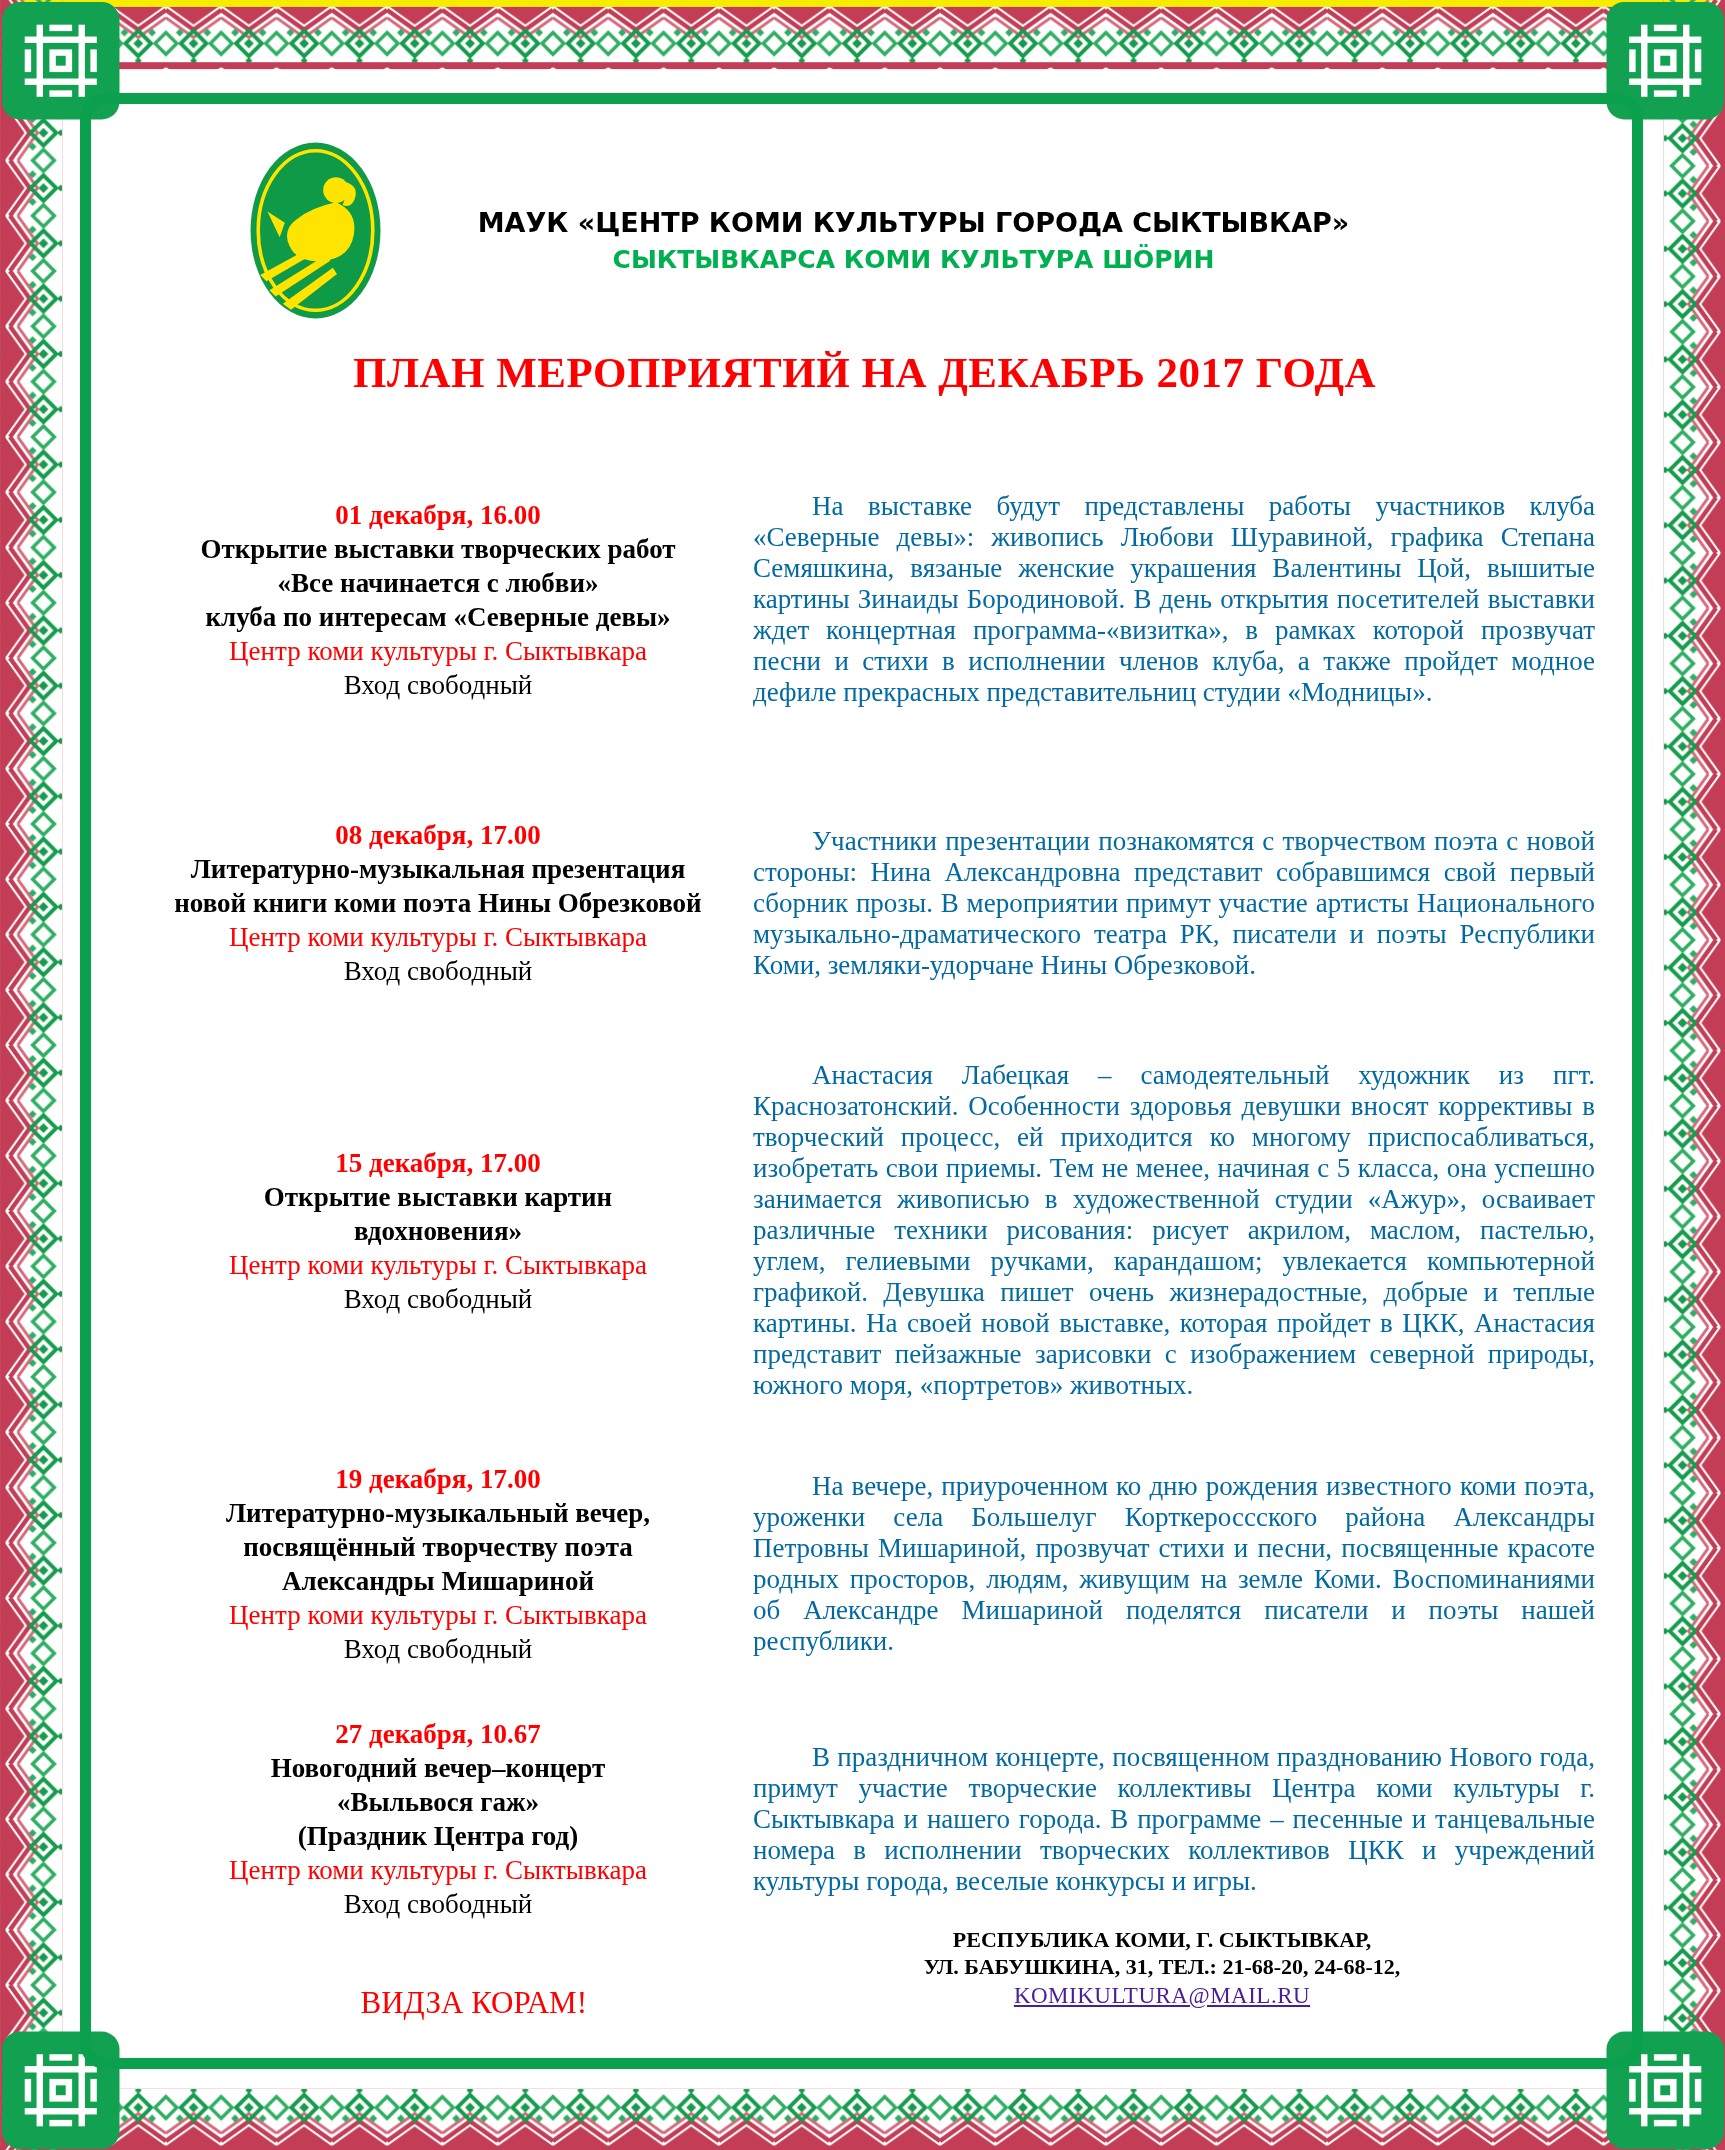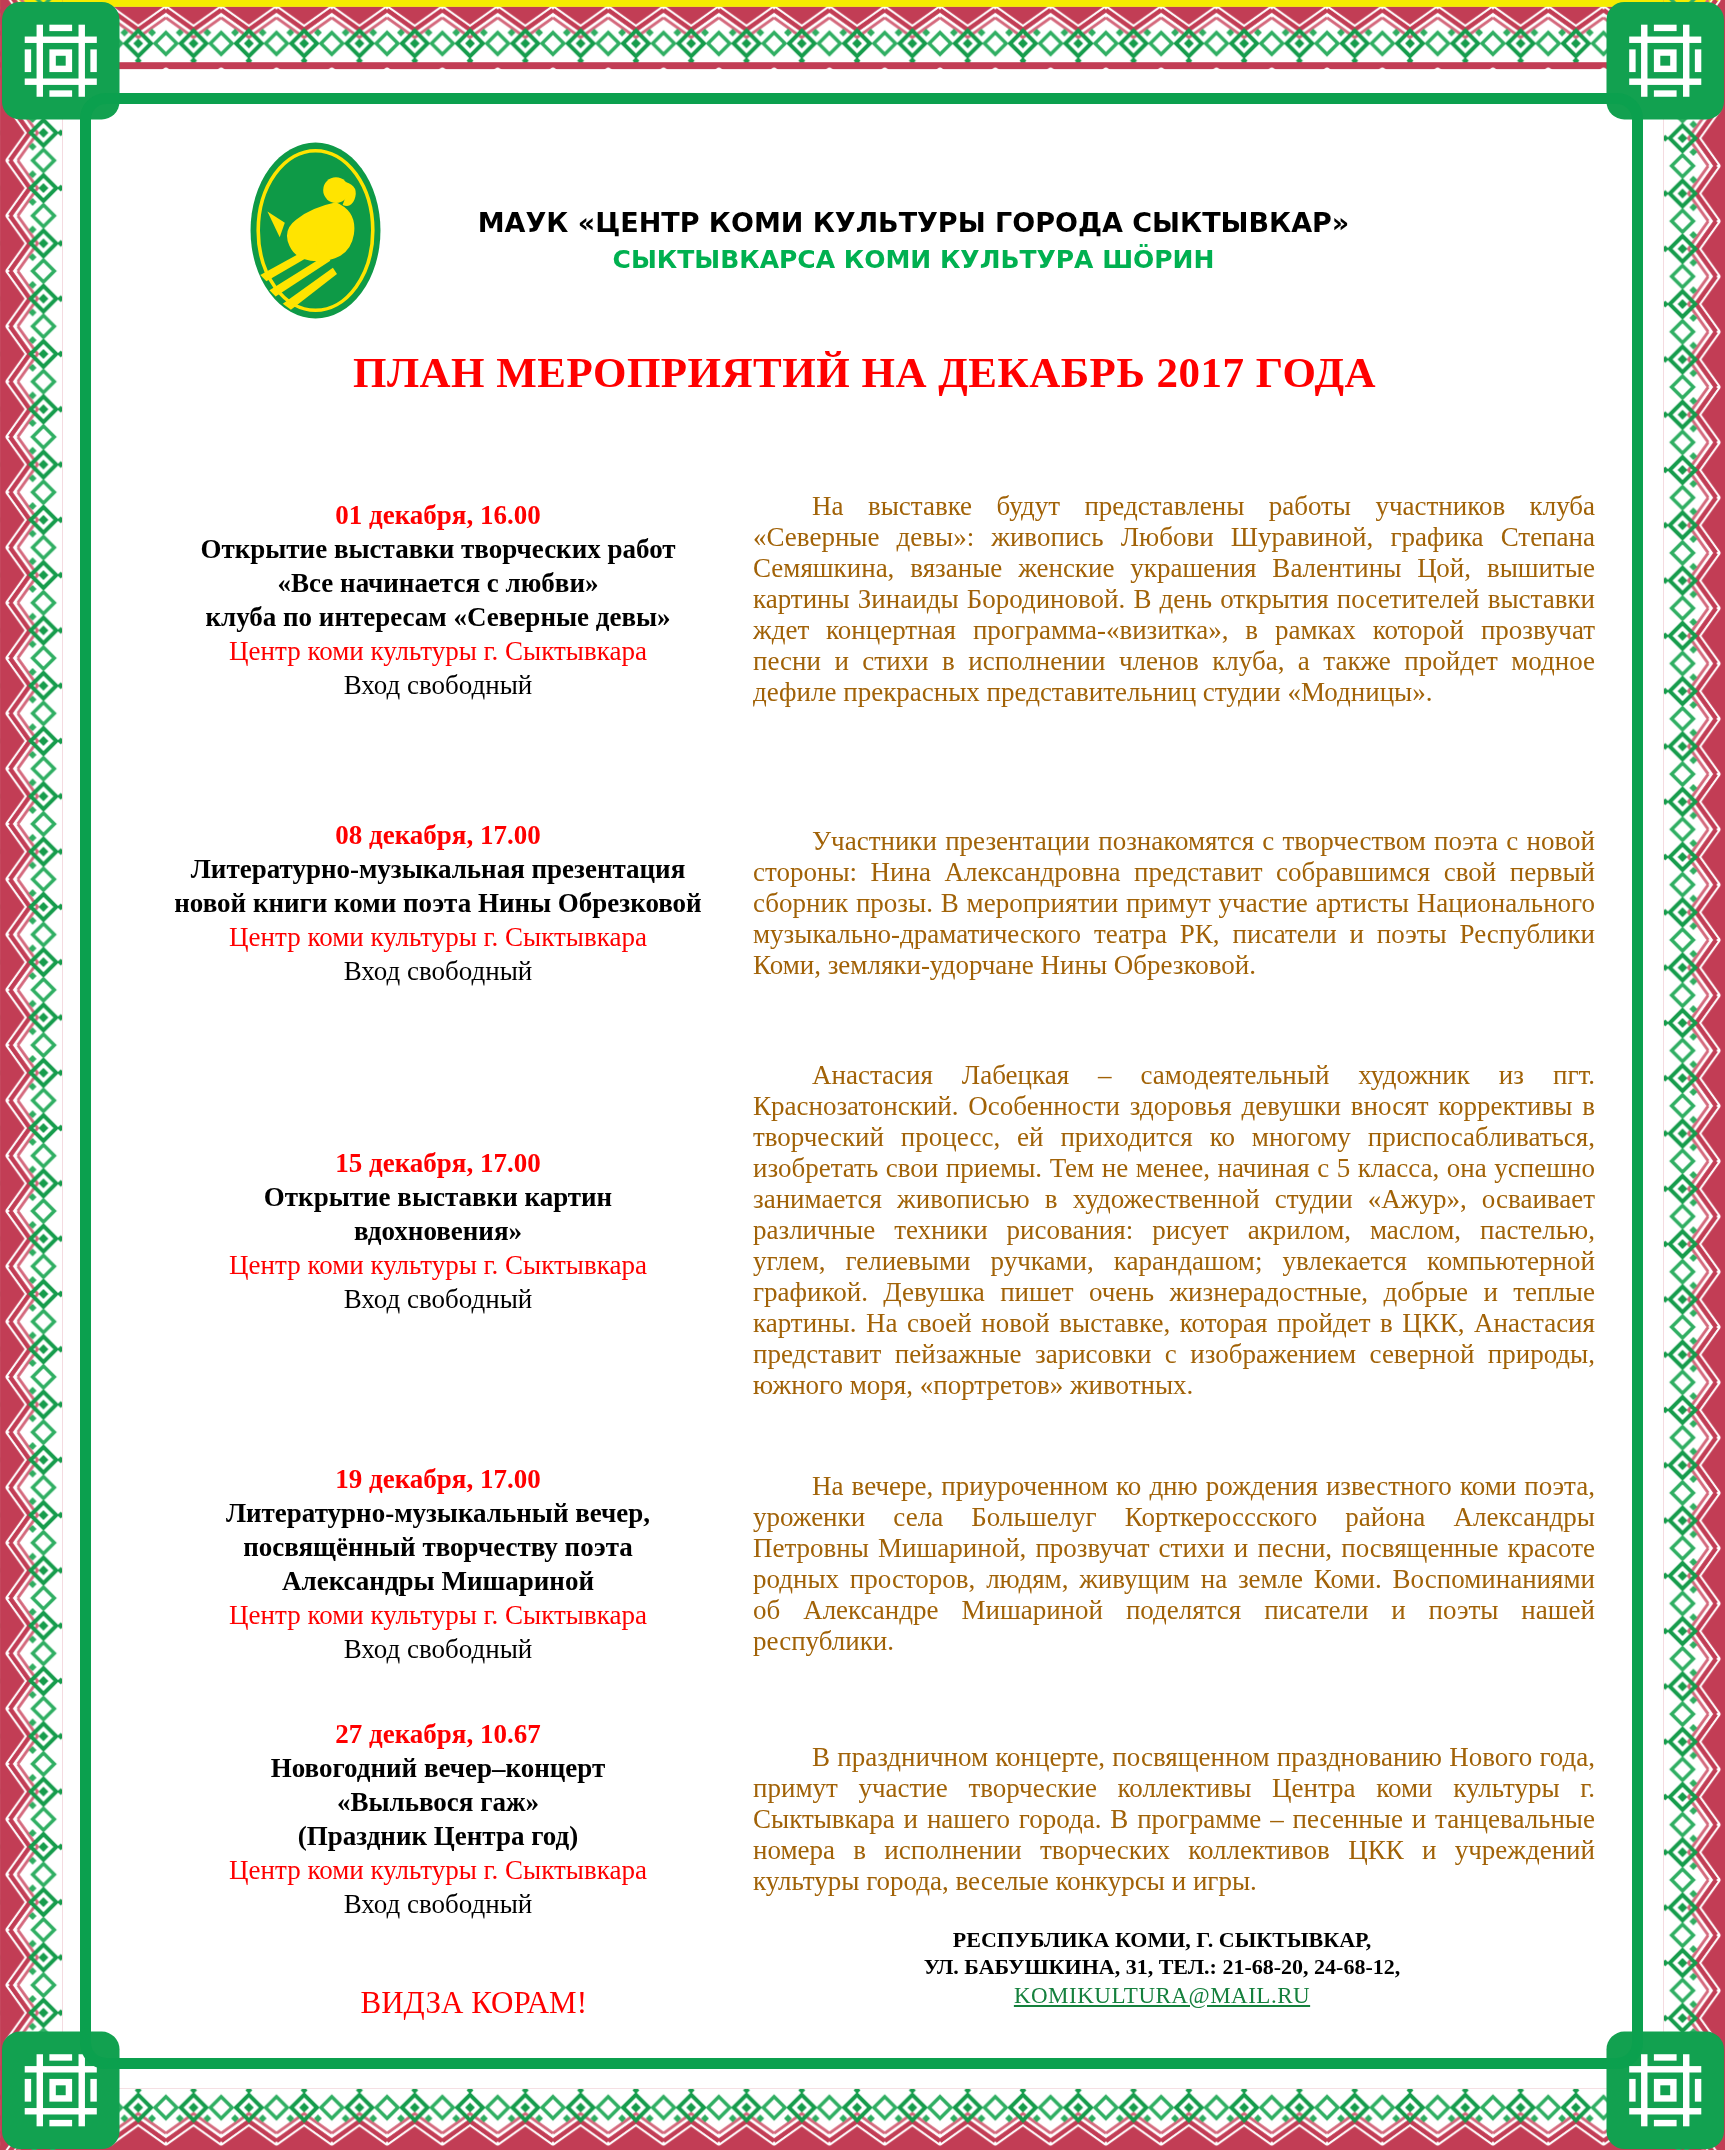--- a/index.html
+++ b/index.html
@@ -19,28 +19,28 @@
   .poster-title{position:absolute;left:188px;top:348px;width:1353px;text-align:center;
                 font-size:43px;font-weight:bold;color:#ff0000;letter-spacing:0.5px;}
   
   .row{position:absolute;left:163px;width:1473px;display:flex;align-items:center;}
   .col-left{width:550px;text-align:center;font-size:27px;line-height:34px;}
   .col-right{width:842px;margin-left:40px;}
   .date{font-weight:bold;color:#ff0000;}
   .etitle{font-weight:bold;color:#000;}
   .venue{color:#ff0000;}
   .adm{color:#000;}
-  .desc{margin:0;font-size:27px;line-height:31px;text-align:justify;text-indent:59px;color:#a16207;}
+  .desc{margin:0;font-size:27px;line-height:31px;text-align:justify;text-indent:59px;color:#0369a1;}
   
   .farewell{position:absolute;left:232px;top:1985px;width:355px;text-align:right;
             font-size:31px;font-weight:normal;color:#ff0000;}
   .address{position:absolute;left:745px;top:1926px;width:834px;text-align:center;
            font-size:22px;font-weight:bold;line-height:27px;color:#000;}
   .email-link{display:inline-block;margin-top:2px;font-size:23px;font-weight:normal;
-              color:#15803d;text-decoration:underline;letter-spacing:0.5px;}
+              color:#4c1d95;text-decoration:underline;letter-spacing:0.5px;}
 </style>
 </head>
 <body>
 
 <div id="page">
 
   <svg id="border-svg" width="1726" height="2151" viewBox="0 0 3496 4357" aria-hidden="true">
     <defs>
       <pattern id="band" width="112" height="126" patternUnits="userSpaceOnUse">
         <path d="M0 0 H112 V12 L56 52 L0 12 Z" fill="#c23d55"></path>

